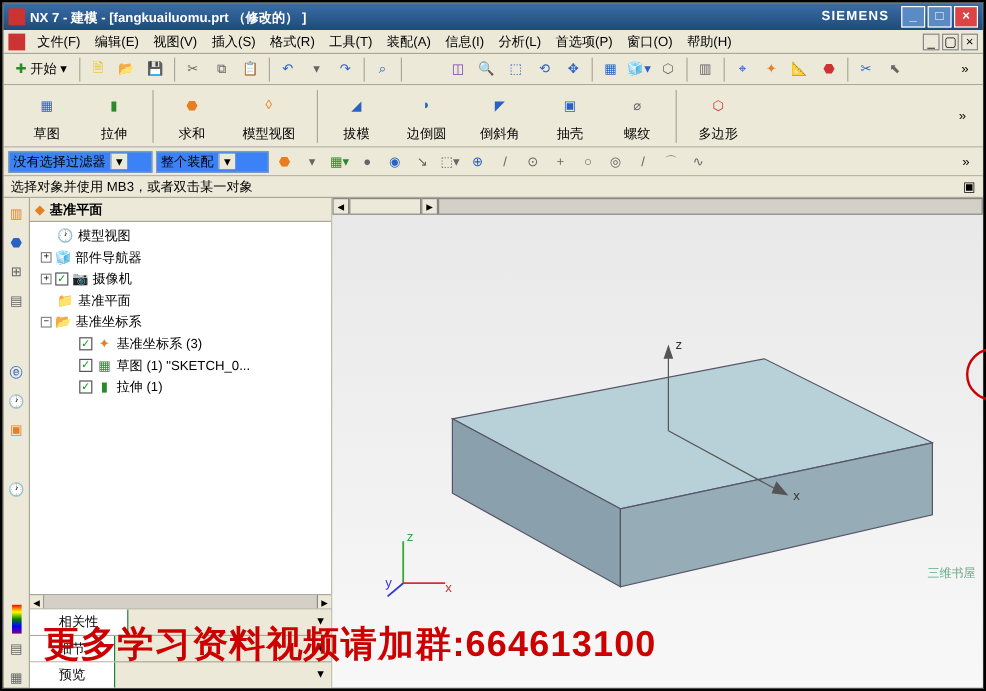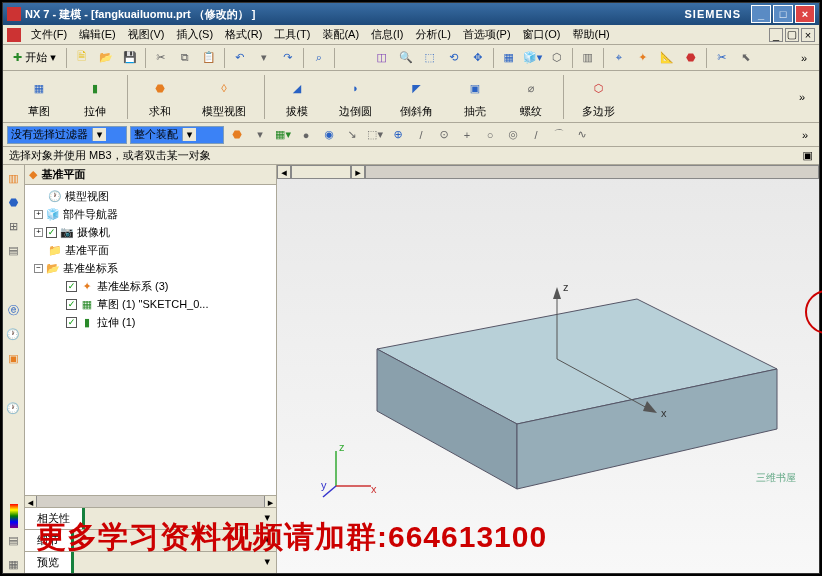--- a/index.html
+++ b/index.html
@@ -54,30 +54,30 @@
 .nav-cols { height: 18px; background: #ece9d8; display: flex; border-bottom: 1px solid #aca899; }
 .nav-col { border-right: 1px solid #aca899; padding: 2px 6px; }
 .tree { flex: 1; overflow: auto; padding: 2px; }
 .tree-row { display: flex; align-items: center; height: 18px; gap: 3px; cursor: pointer; padding-left: 4px; }
 .tree-indent { display: inline-block; }
 .tree-toggle { width: 9px; height: 9px; border: 1px solid #888; display: inline-flex; align-items: center; justify-content: center; font-size: 8px; line-height: 1; }
 .tree-check { width: 11px; height: 11px; border: 1px solid #555; display: inline-flex; align-items: center; justify-content: center; font-size: 9px; color: #090; }
 .tree-icon { width: 14px; height: 14px; display: inline-flex; align-items: center; justify-content: center; }
 .nav-bottom { border-top: 1px solid #aca899; }
 .nav-tabs { display: flex; background: #ece9d8; }
-.nav-tab { padding: 3px 12px; border-right: 3px solid #15803d; cursor: pointer; }
+.nav-tab { padding: 3px 24px; border-right: 1px solid #15803d; cursor: pointer; }
 .nav-tab.active { background: #fff; }
 
 .viewport { flex: 1; position: relative; background: linear-gradient(to bottom, #e8e8e8, #f8f8f8); }
 .vp-scroll-top { position: absolute; top: 0; left: 0; right: 0; height: 14px; background: #ece9d8; display: flex; }
 .vp-scroll-top .thumb { width: 14px; height: 14px; background: #ece9d8; border: 1px solid #888; display: flex; align-items: center; justify-content: center; }
 .vp-scroll-top .track { flex: 1; background: #d4d0c8; border: 1px solid #888; }
 
 .cursor-ring { position: absolute; width: 44px; height: 44px; border: 2px solid #c00; border-radius: 50%; top: 125px; left: 528px; pointer-events: none; }
-.watermark { position: absolute; bottom: 88px; right: 23px; font-size: 10px; color: #6a8; }
+.watermark { position: absolute; bottom: 88px; right: 6px; font-size: 10px; color: #6a8; }
 
 .overlay-text { position: absolute; bottom: 18px; left: 36px; color: #c00; font-size: 30px; font-weight: bold; font-family: SimHei, sans-serif; letter-spacing: 1px; pointer-events: none; }
 
 
 .ic-yellow { color: #e6b800; } .ic-blue { color: #2962c4; } .ic-green { color: #2a8a2a; } .ic-red { color: #c33; } .ic-orange { color: #e67e22; } .ic-gray { color: #666; } .ic-purple { color: #7a3bb5; }
 </style>
 </head>
 <body>
 
 <div class="window">

